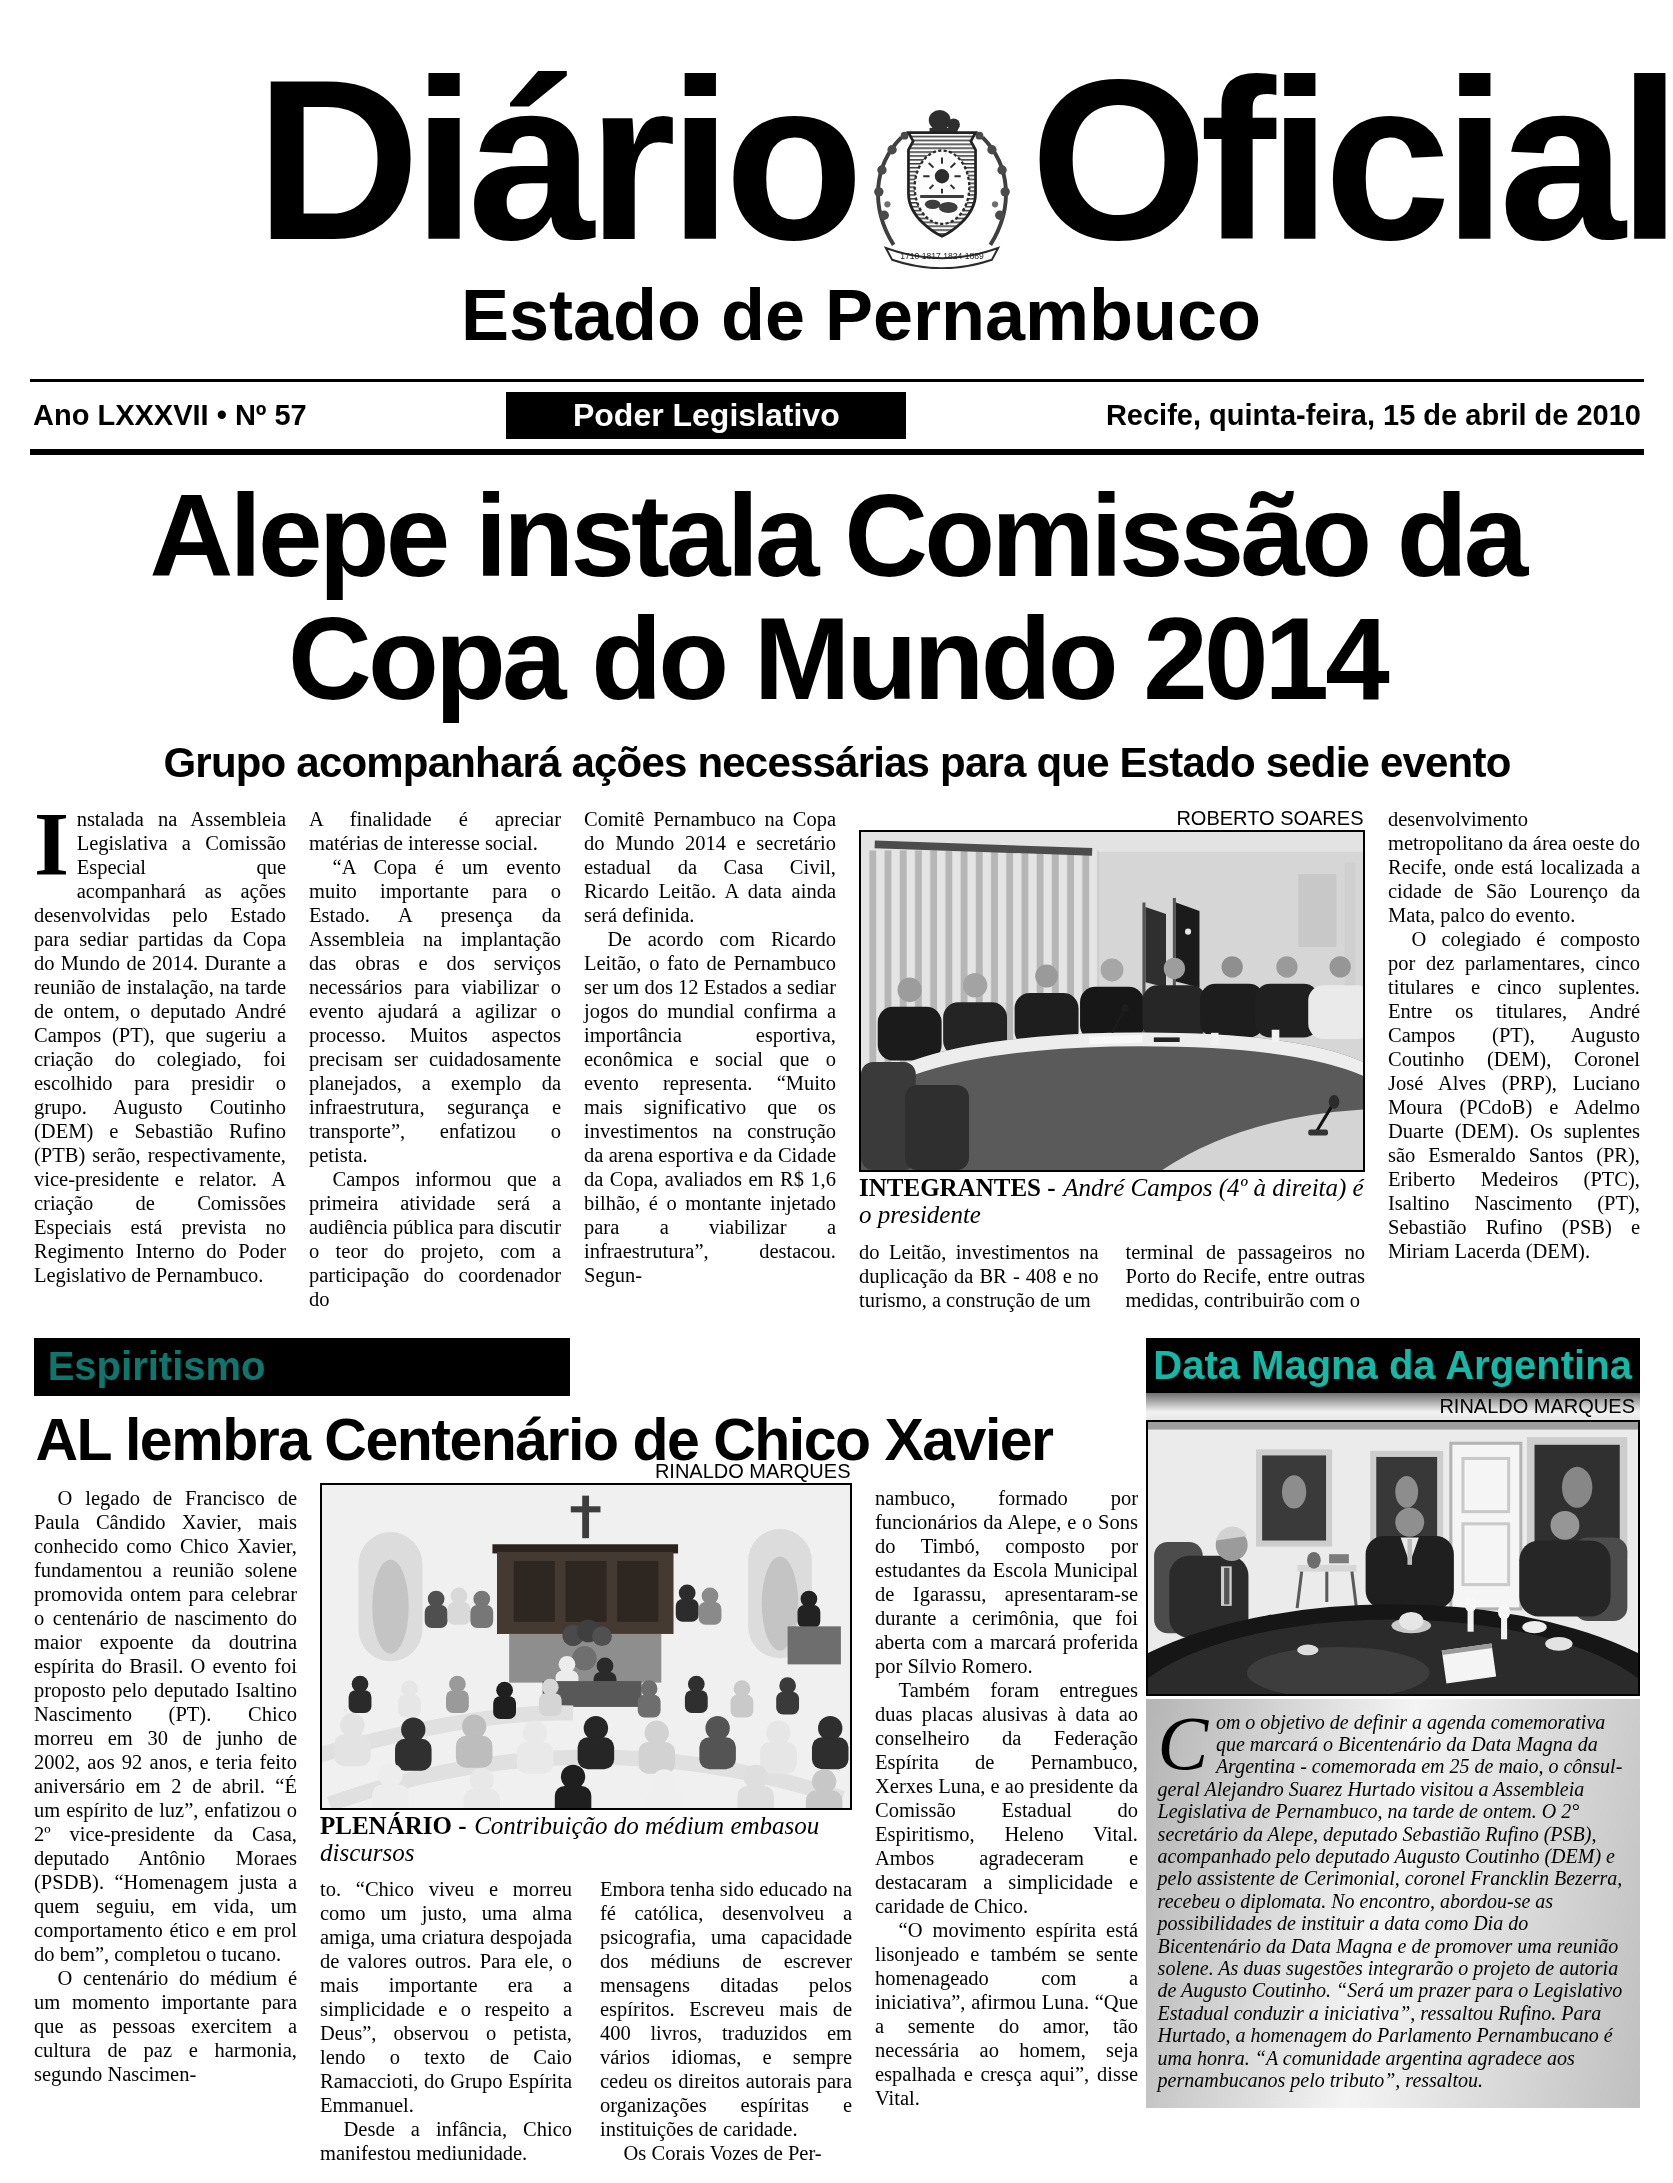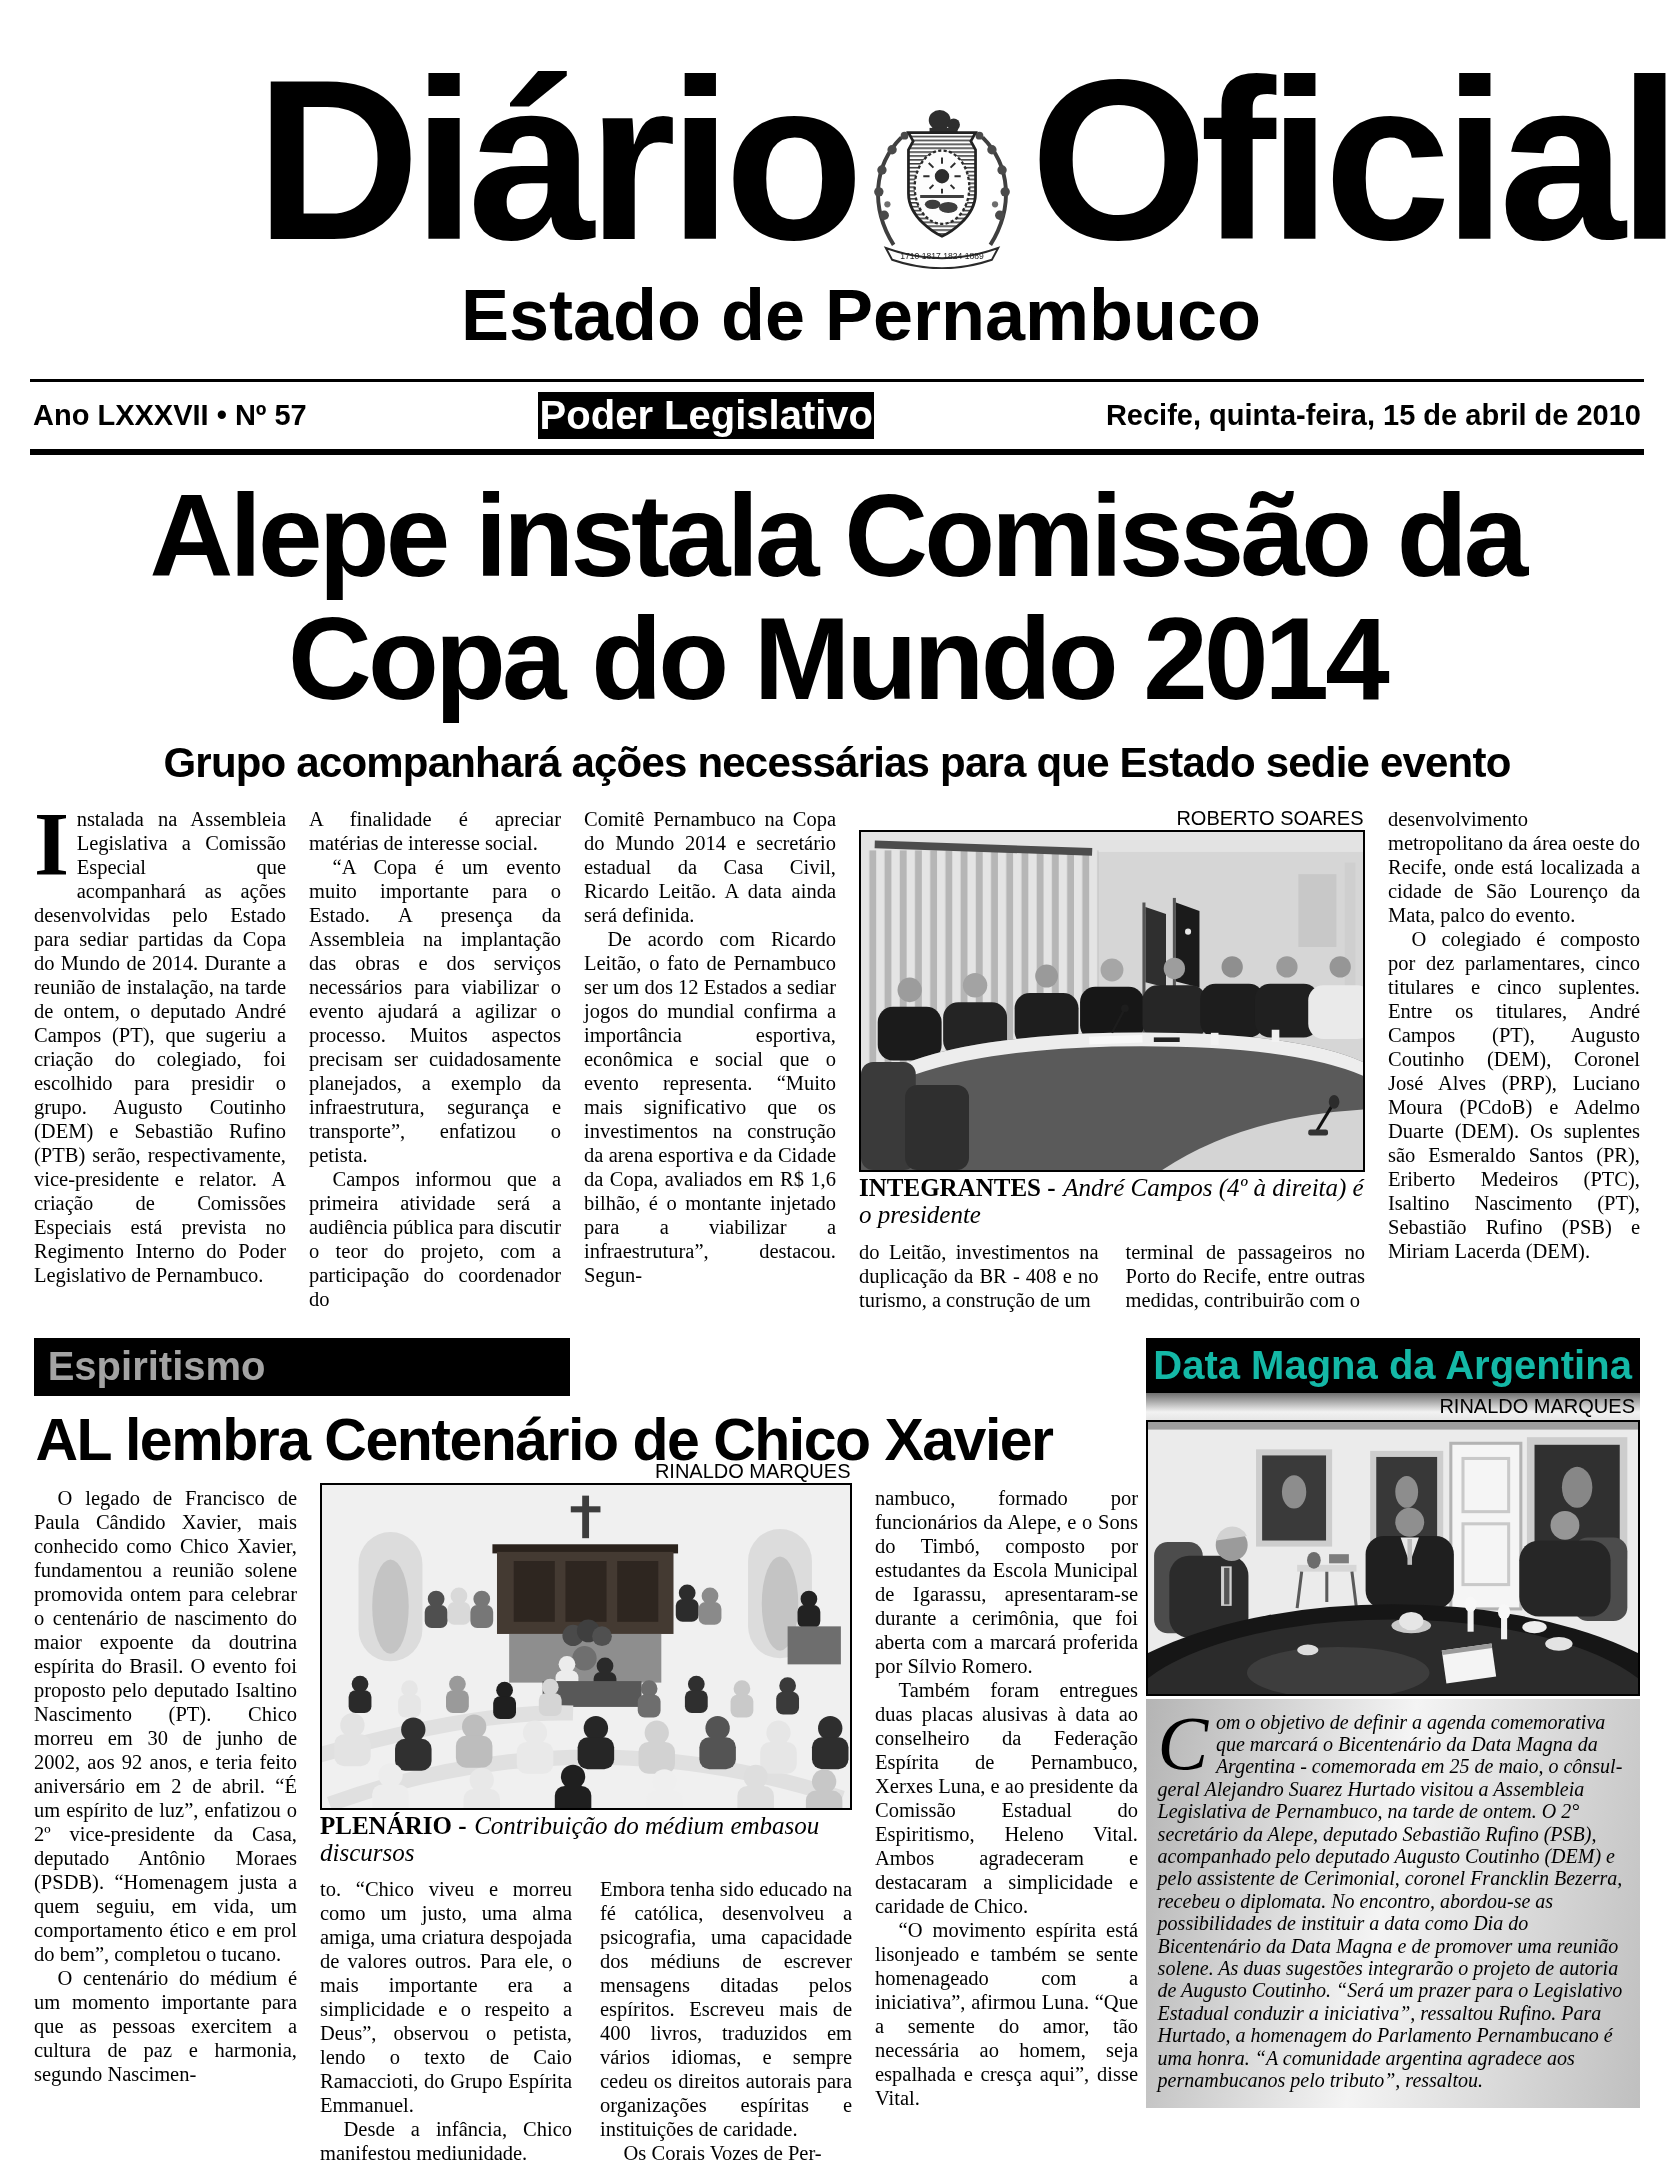--- a/index.html
+++ b/index.html
@@ -16,21 +16,21 @@
   .mast-title{font-size:228px;line-height:0.92;letter-spacing:-7.6px;white-space:nowrap;}
   .arms{width:156px;height:173px;margin:0 10.6px -3px 7.6px;flex:0 0 auto;}
   .state{text-align:center;font-size:72px;letter-spacing:0px;margin-top:7.6px;padding-left:48px;}
 
   .rule{background:#000;margin-left:30px;margin-right:30px;}
   .rule-thin{height:3.8px;margin-top:23px;}
   .rule-thick{height:5.3px;}
 
   .inforow{display:flex;align-items:center;justify-content:space-between;margin:9px 33px;height:49px;}
   .edition,.dateline{font-size:29px;letter-spacing:0;}
-  .badge{background:#000;color:#fff;width:336px;height:47px;display:flex;align-items:center;justify-content:center;font-size:40px;}
+  .badge{background:#000;color:#fff;width:400px;height:47px;display:flex;align-items:center;justify-content:center;font-size:32px;}
 
   
   .headline{font-size:116px;line-height:1.06;text-align:center;letter-spacing:-3.8px;margin-top:20px;}
   .subheadline{font-size:42px;text-align:center;letter-spacing:-0.8px;margin-top:18px;}
 
   .lead{display:flex;gap:23px;margin:20px 34px 0 34px;}
   .col{flex:1 1 0;font-size:20.5px;line-height:24px;text-align:justify;}
   .col p{margin:0;}
   .col p.ind{text-indent:1.15em;}
   .dropcap{float:left;font-size:90px;line-height:70px;font-weight:bold;padding:3px 7.6px 0 0;}
@@ -40,21 +40,21 @@
   .photo svg{display:block;width:100%;height:100%;}
   .photo1{width:502px;height:338px;}
   .caption{font-size:25px;margin-top:2px;line-height:27px;}
   .caption b{margin-right:7.6px;}
   .caption i{font-style:italic;}
   .belowrow{display:flex;gap:27px;margin-top:12px;}
 
   
   .sections{display:flex;gap:7.6px;margin:26px 30px 0 34px;}
   .leftzone{width:1104px;flex:0 0 1104px;}
-  .kickerbar{width:536px;height:58px;background:#000;color:#a3a3a3;display:flex;align-items:center;padding-left:13.7px;box-sizing:border-box;font-size:40px;}
+  .kickerbar{width:536px;height:58px;background:#000;color:#0f766e;display:flex;align-items:center;padding-left:13.7px;box-sizing:border-box;font-size:40px;}
   .h2{font-size:59px;letter-spacing:-1.5px;margin:10.6px 0 4.6px 1.5px;white-space:nowrap;}
   .chicorow{display:flex;gap:23px;margin-top:12px;}
   .midblock{flex:0 0 532px;width:532px;}
   .photo2{width:528px;height:323px;}
   .subrow{display:flex;gap:28px;margin-top:10.6px;}
   .subcol{flex:1 1 0;font-size:20.5px;line-height:24px;text-align:justify;}
   .subcol p{margin:0;}
   .subcol p.ind{text-indent:1.15em;}
 
   .rightzone{width:494px;flex:0 0 494px;}

